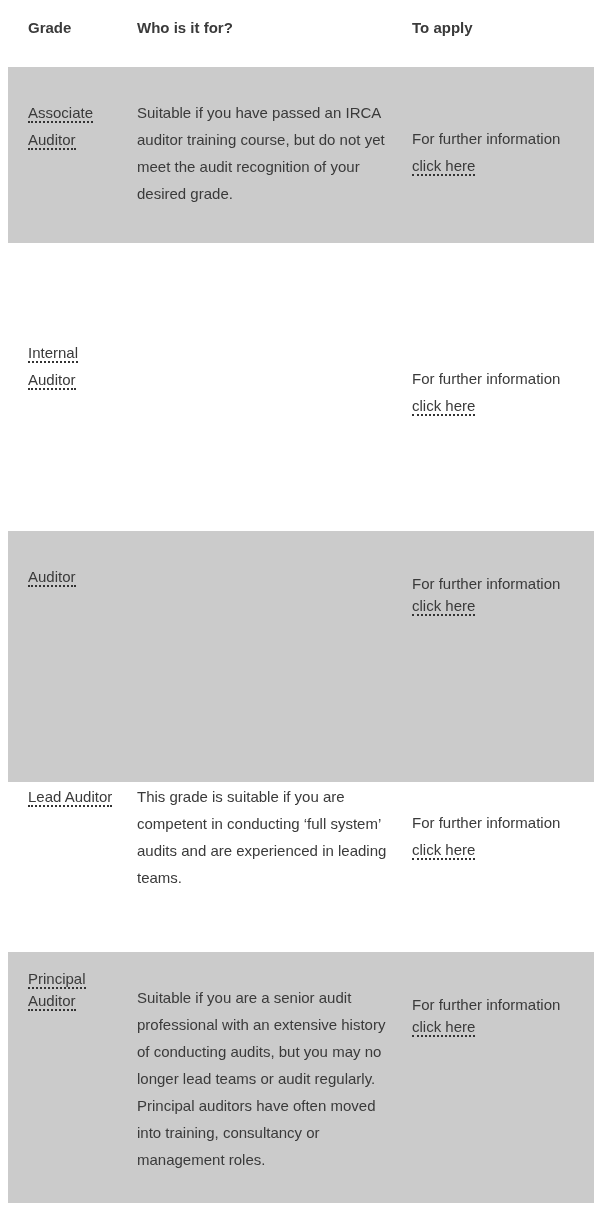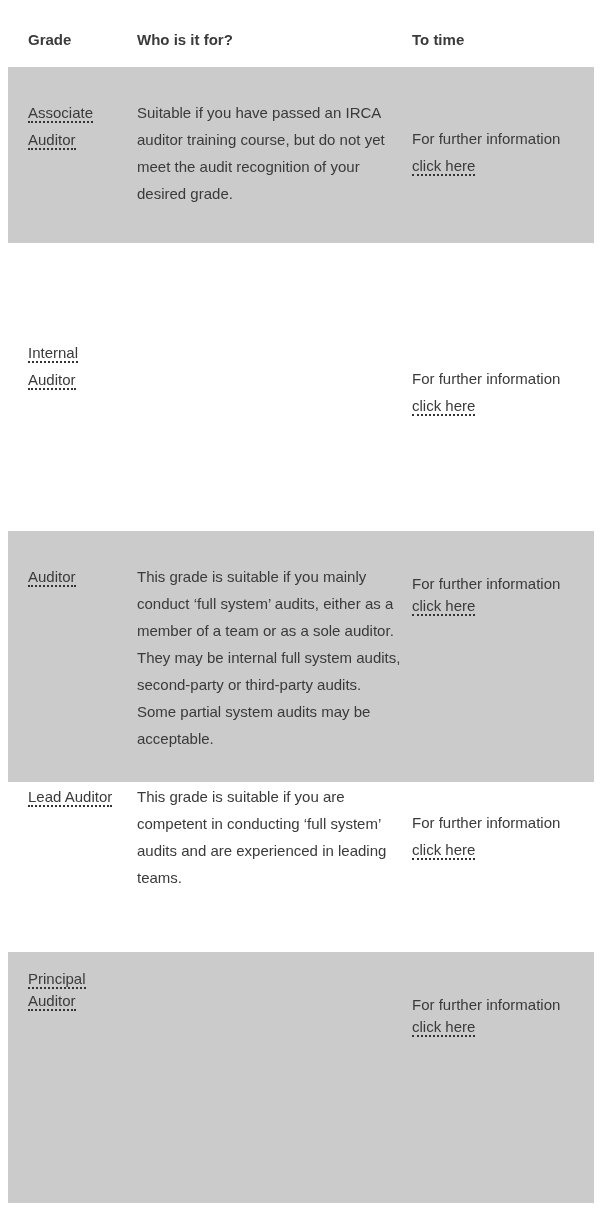--- a/index.html
+++ b/index.html
@@ -4,21 +4,21 @@
 <style>
   html, body { margin: 0; padding: 0; background: #ffffff; }
   body {
     width: 601px; height: 1211px; overflow: hidden;
     font-family: "Liberation Sans", "DejaVu Sans", sans-serif;
     color: #3a3a3a;
     font-size: 15px;
   }
   .table { position: absolute; left: 8px; top: 0; width: 586px; }
   .hdr {
-    position: absolute; top: 16px; left: 0; width: 586px; height: 58px;
+    position: absolute; top: 4px; left: 0; width: 586px; height: 58px;
   }
   .hdr span {
     position: absolute; top: 15px; font-weight: bold; font-size: 15px; color: #3a3a3a;
   }
   .row { position: absolute; left: 0; width: 586px; }
   .row.shaded { background: #cbcbcb; }
   .cell { position: absolute; line-height: 27px; }
   .grade { left: 20px; width: 100px; }
   .who { left: 129px; width: 265px; }
   .apply { left: 404px; width: 182px; margin-top: 26px; }
@@ -33,21 +33,21 @@
   .tight { line-height: 22px; }
 </style>
 </head>
 <body>
 
 <div class="table">
 
   <div class="hdr">
     <span style="left:20px">Grade</span>
     <span style="left:129px">Who is it for?</span>
-    <span style="left:404px">To time</span>
+    <span style="left:404px">To apply</span>
   </div>
 
   <div class="row shaded" style="top:67px;height:176px">
     <div class="cell grade" style="top:32px">
       <a class="dotted">Associate</a><br>
       <a class="dotted">Auditor</a>
     </div>
     <div class="cell who" style="top:32px">
       <p>Suitable if you have passed an IRCA auditor training course, but do not yet meet the audit recognition of your desired grade.</p>
     </div>
@@ -65,23 +65,20 @@
     <div class="cell apply" style="top:32px">
       <span>For further information</span><br>
       <a class="dotted">click here</a>
     </div>
   </div>
 
   <div class="row shaded" style="top:531px;height:251px">
     <div class="cell grade" style="top:32px">
       <a class="dotted">Auditor</a>
     </div>
-    <div class="cell who" style="top:32px">
-      <p>This grade is suitable if you mainly conduct ‘full system’ audits, either as a member of a team or as a sole auditor.  They may be internal full system audits, second-party or third-party audits.  Some partial system audits may be acceptable.</p>
-    </div>
     <div class="cell apply tight" style="top:16px">
       <span>For further information</span><br>
       <a class="dotted">click here</a>
     </div>
   </div>
 
   <div class="row" style="top:751px;height:170px">
     <div class="cell grade" style="top:32px">
       <a class="dotted">Lead Auditor</a>
     </div>
@@ -92,19 +89,22 @@
       <span>For further information</span><br>
       <a class="dotted">click here</a>
     </div>
   </div>
 
   <div class="row shaded" style="top:952px;height:251px">
     <div class="cell grade tight" style="top:16px">
       <a class="dotted">Principal</a><br>
       <a class="dotted">Auditor</a>
     </div>
+    <div class="cell who" style="top:32px">
+      <p>Suitable if you are a senior audit professional with an extensive history of conducting audits, but you may no longer lead teams or audit regularly. Principal auditors have often moved into training, consultancy or management roles.</p>
+    </div>
     <div class="cell apply tight" style="top:16px">
       <span>For further information</span><br>
       <a class="dotted">click here</a>
     </div>
   </div>
 
 </div>
 
 </body></html>

